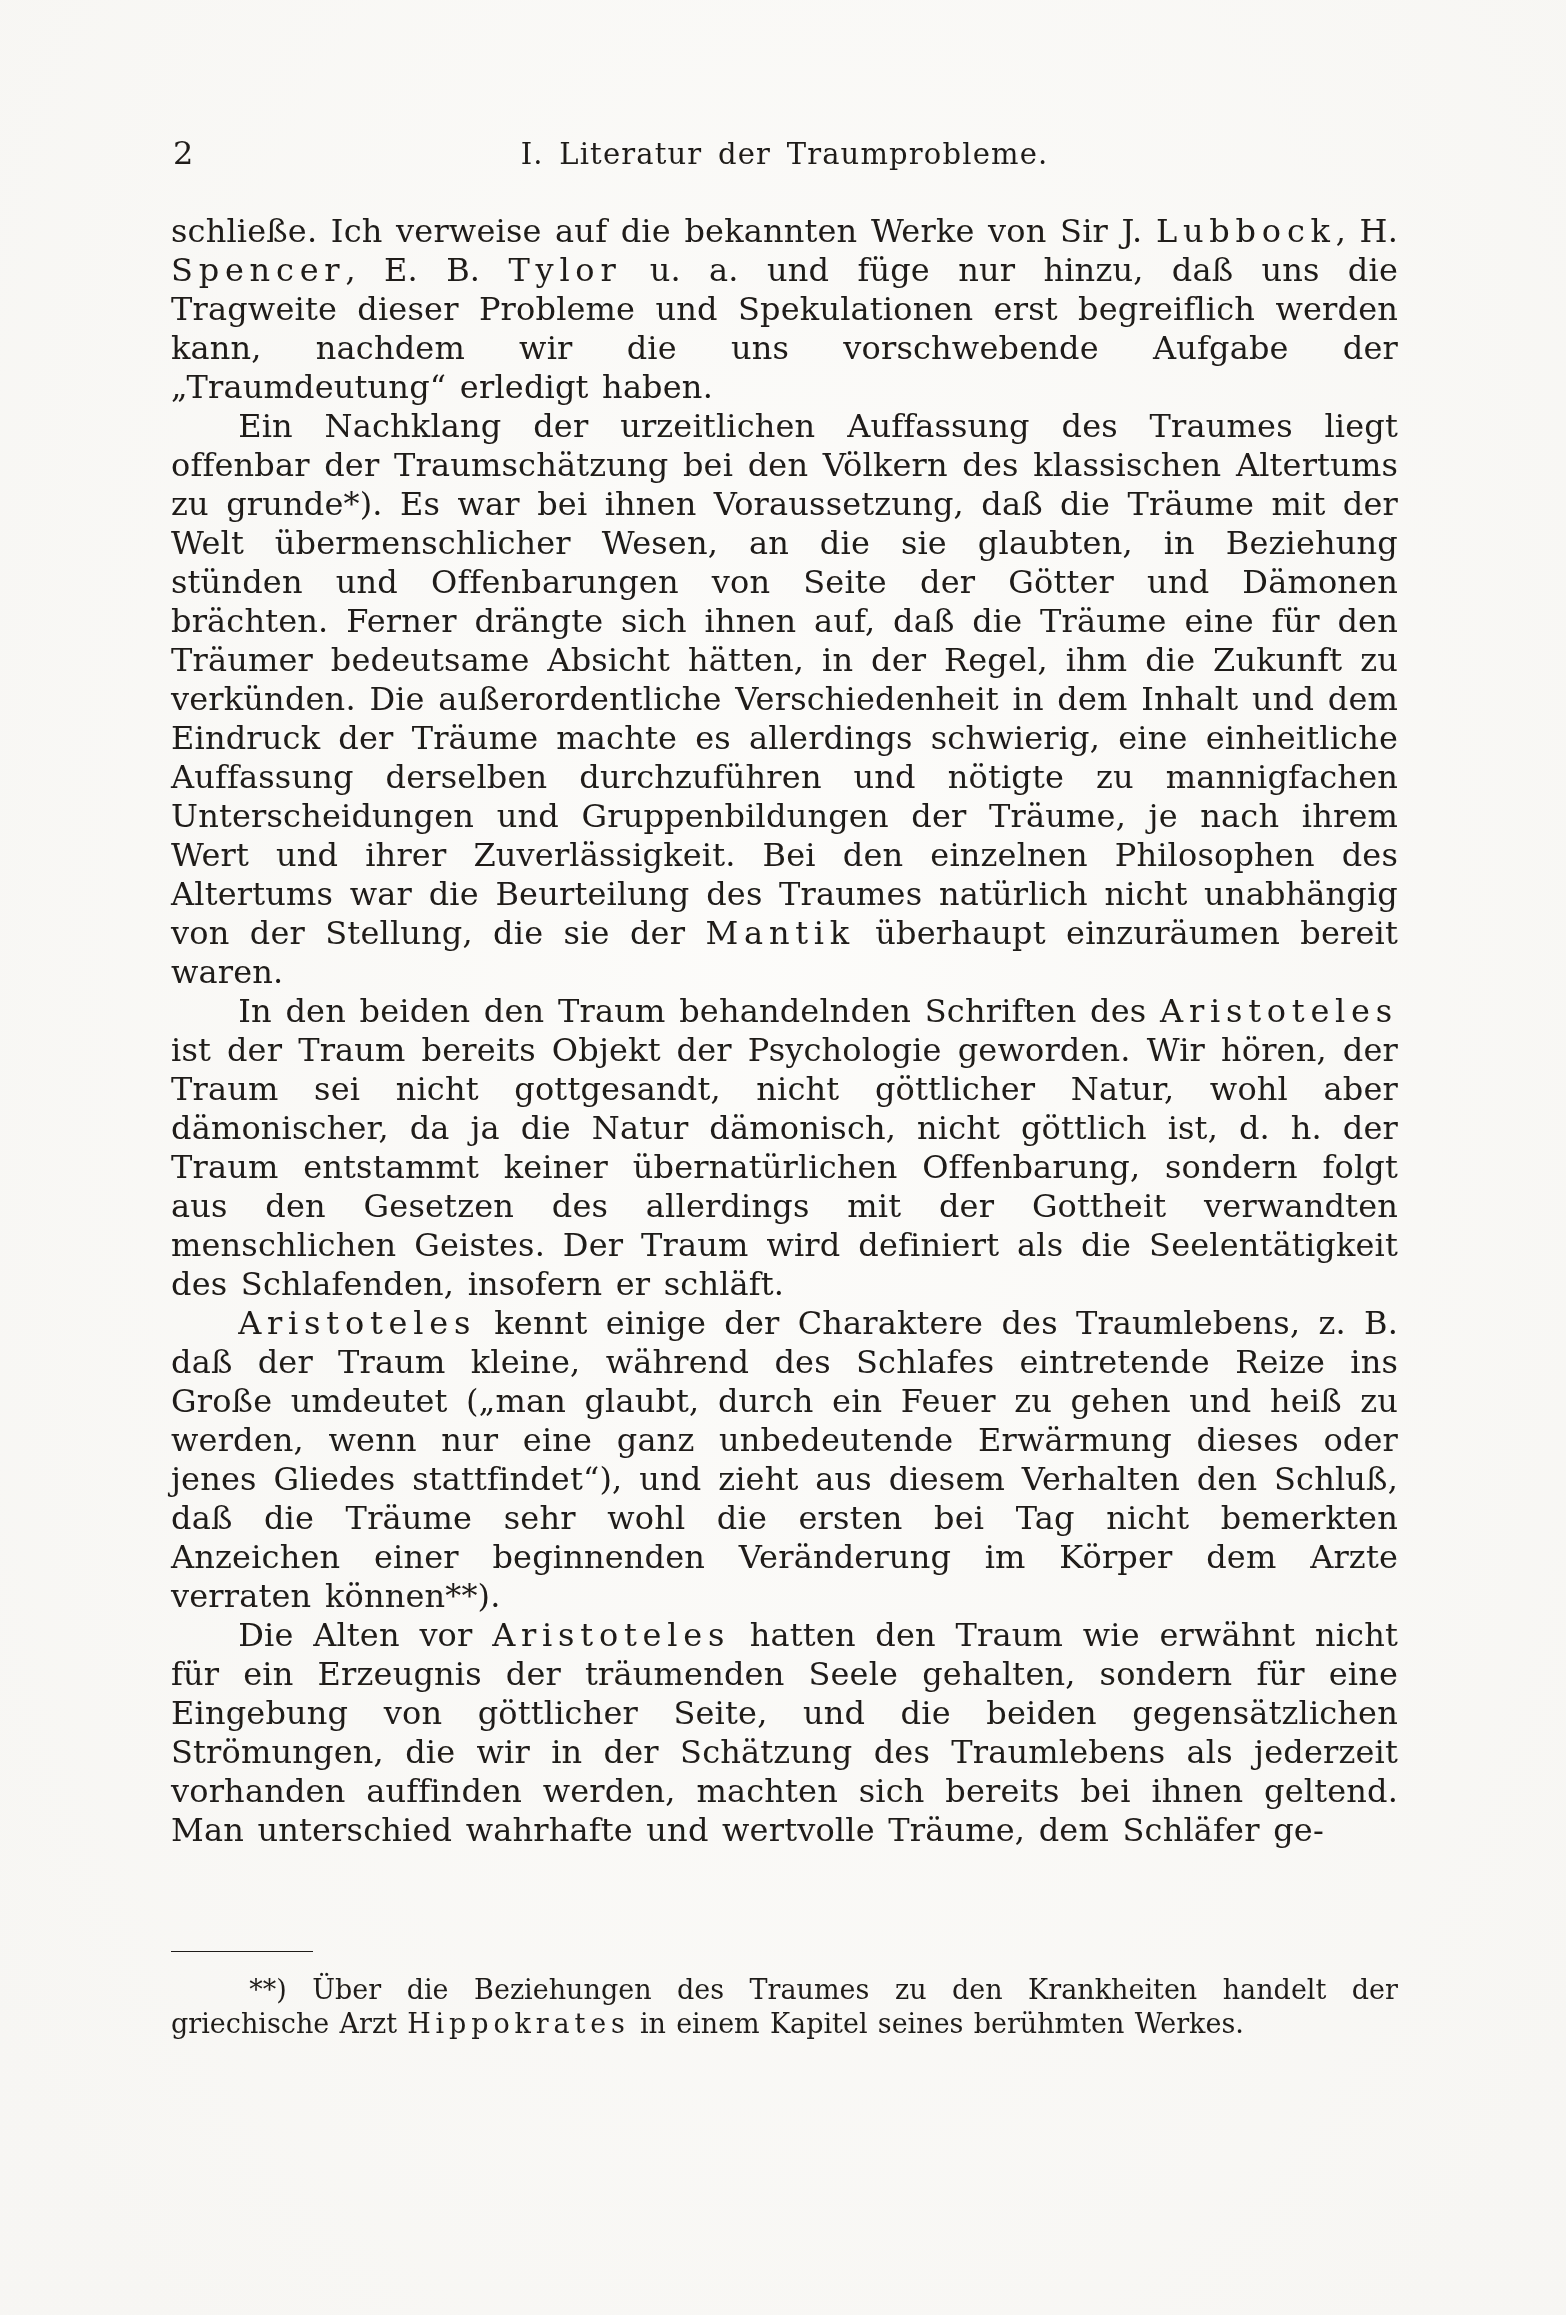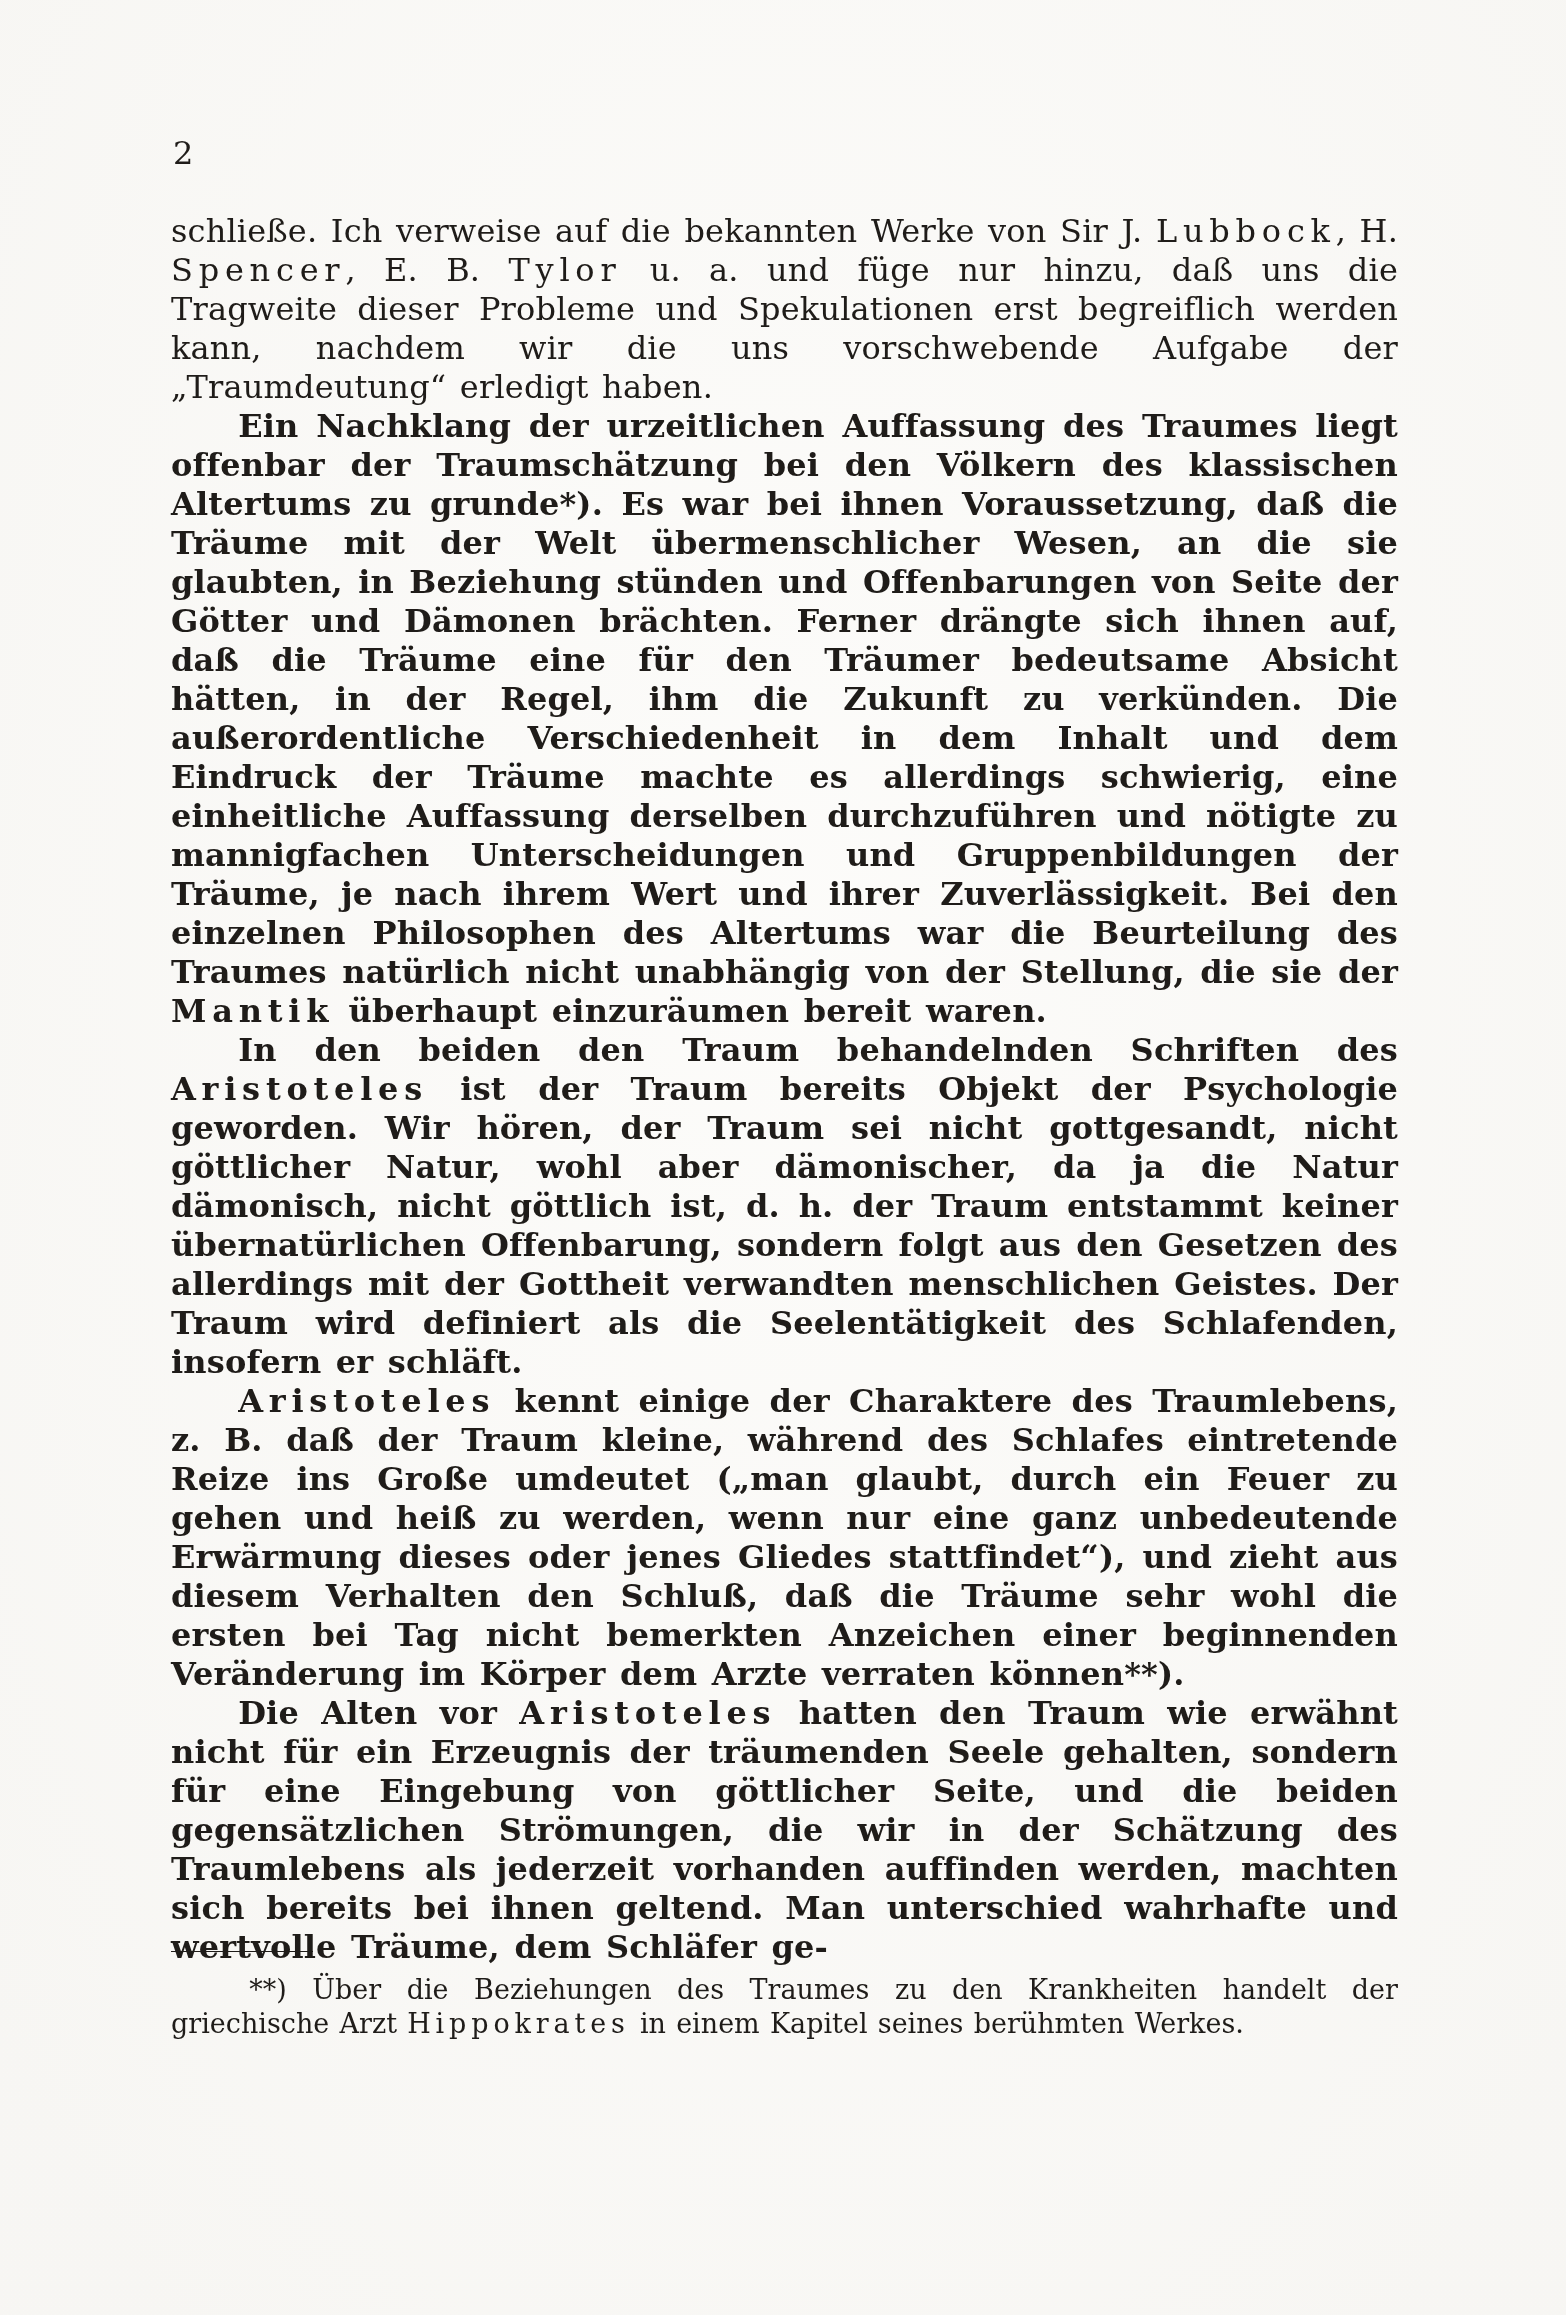--- a/index.html
+++ b/index.html
@@ -46,21 +46,21 @@
     top:212px;
     left:171px;
     width:1227px;
     font-size:32px;
     line-height:39px;
     text-align:justify;
     word-spacing:0.10em;
     letter-spacing:0.005em;
   }
   .body-text p{margin:0;}
-  .body-text p.indent{text-indent:2.1em;font-weight:bold;}
+  .body-text p.indent{text-indent:2.1em;}
   .spaced{letter-spacing:0.18em;}
   .footnote-rule{
     position:absolute;
     top:1951px;
     left:171px;
     width:142px;
     height:0;
     border-top:1.9px solid var(--ink);
   }
   .footnotes{
@@ -75,20 +75,21 @@
   }
   .footnotes p{margin:0;text-indent:2.9em;}
 </style>
 </head>
 <body>
 
 <div class="page">
 
   <header class="running-head">
     <span class="page-number">2</span>
+    <span class="running-title">I. Literatur der Traumprobleme.</span>
   </header>
 
   <main class="body-text">
       <p><span>schließe. Ich verweise auf die bekannten Werke von Sir J. </span><span class="spaced">Lubbock</span><span>, H. </span><span class="spaced">Spencer</span><span>, E. B. </span><span class="spaced">Tylor</span><span> u. a. und füge nur hinzu, daß uns die Tragweite dieser Probleme und Spekulationen erst begreiflich werden kann, nachdem wir die uns vorschwebende Aufgabe der „Traumdeutung“ erledigt haben.</span></p>
       <p class="indent"><span>Ein Nachklang der urzeitlichen Auffassung des Traumes liegt offenbar der Traumschätzung bei den Völkern des klassischen Altertums zu grunde*). Es war bei ihnen Voraussetzung, daß die Träume mit der Welt übermenschlicher Wesen, an die sie glaubten, in Beziehung stünden und Offenbarungen von Seite der Götter und Dämonen brächten. Ferner drängte sich ihnen auf, daß die Träume eine für den Träumer bedeutsame Absicht hätten, in der Regel, ihm die Zukunft zu verkünden. Die außerordentliche Verschiedenheit in dem Inhalt und dem Eindruck der Träume machte es allerdings schwierig, eine einheitliche Auffassung derselben durchzuführen und nötigte zu mannigfachen Unterscheidungen und Gruppenbildungen der Träume, je nach ihrem Wert und ihrer Zuverlässigkeit. Bei den einzelnen Philosophen des Altertums war die Beurteilung des Traumes natürlich nicht unabhängig von der Stellung, die sie der </span><span class="spaced">Mantik</span><span> überhaupt einzuräumen bereit waren.</span></p>
       <p class="indent"><span>In den beiden den Traum behandelnden Schriften des </span><span class="spaced">Aristoteles</span><span> ist der Traum bereits Objekt der Psychologie geworden. Wir hören, der Traum sei nicht gottgesandt, nicht göttlicher Natur, wohl aber dämonischer, da ja die Natur dämonisch, nicht göttlich ist, d. h. der Traum entstammt keiner übernatürlichen Offenbarung, sondern folgt aus den Gesetzen des allerdings mit der Gottheit verwandten menschlichen Geistes. Der Traum wird definiert als die Seelentätigkeit des Schlafenden, insofern er schläft.</span></p>
       <p class="indent"><span class="spaced">Aristoteles</span><span> kennt einige der Charaktere des Traumlebens, z. B. daß der Traum kleine, während des Schlafes eintretende Reize ins Große umdeutet („man glaubt, durch ein Feuer zu gehen und heiß zu werden, wenn nur eine ganz unbedeutende Erwärmung dieses oder jenes Gliedes stattfindet“), und zieht aus diesem Verhalten den Schluß, daß die Träume sehr wohl die ersten bei Tag nicht bemerkten Anzeichen einer beginnenden Veränderung im Körper dem Arzte verraten können**).</span></p>
       <p class="indent"><span>Die Alten vor </span><span class="spaced">Aristoteles</span><span> hatten den Traum wie erwähnt nicht für ein Erzeugnis der träumenden Seele gehalten, sondern für eine Eingebung von göttlicher Seite, und die beiden gegensätzlichen Strömungen, die wir in der Schätzung des Traumlebens als jederzeit vorhanden auffinden werden, machten sich bereits bei ihnen geltend. Man unterschied wahrhafte und wertvolle Träume, dem Schläfer ge-</span></p>
     </main>
 

